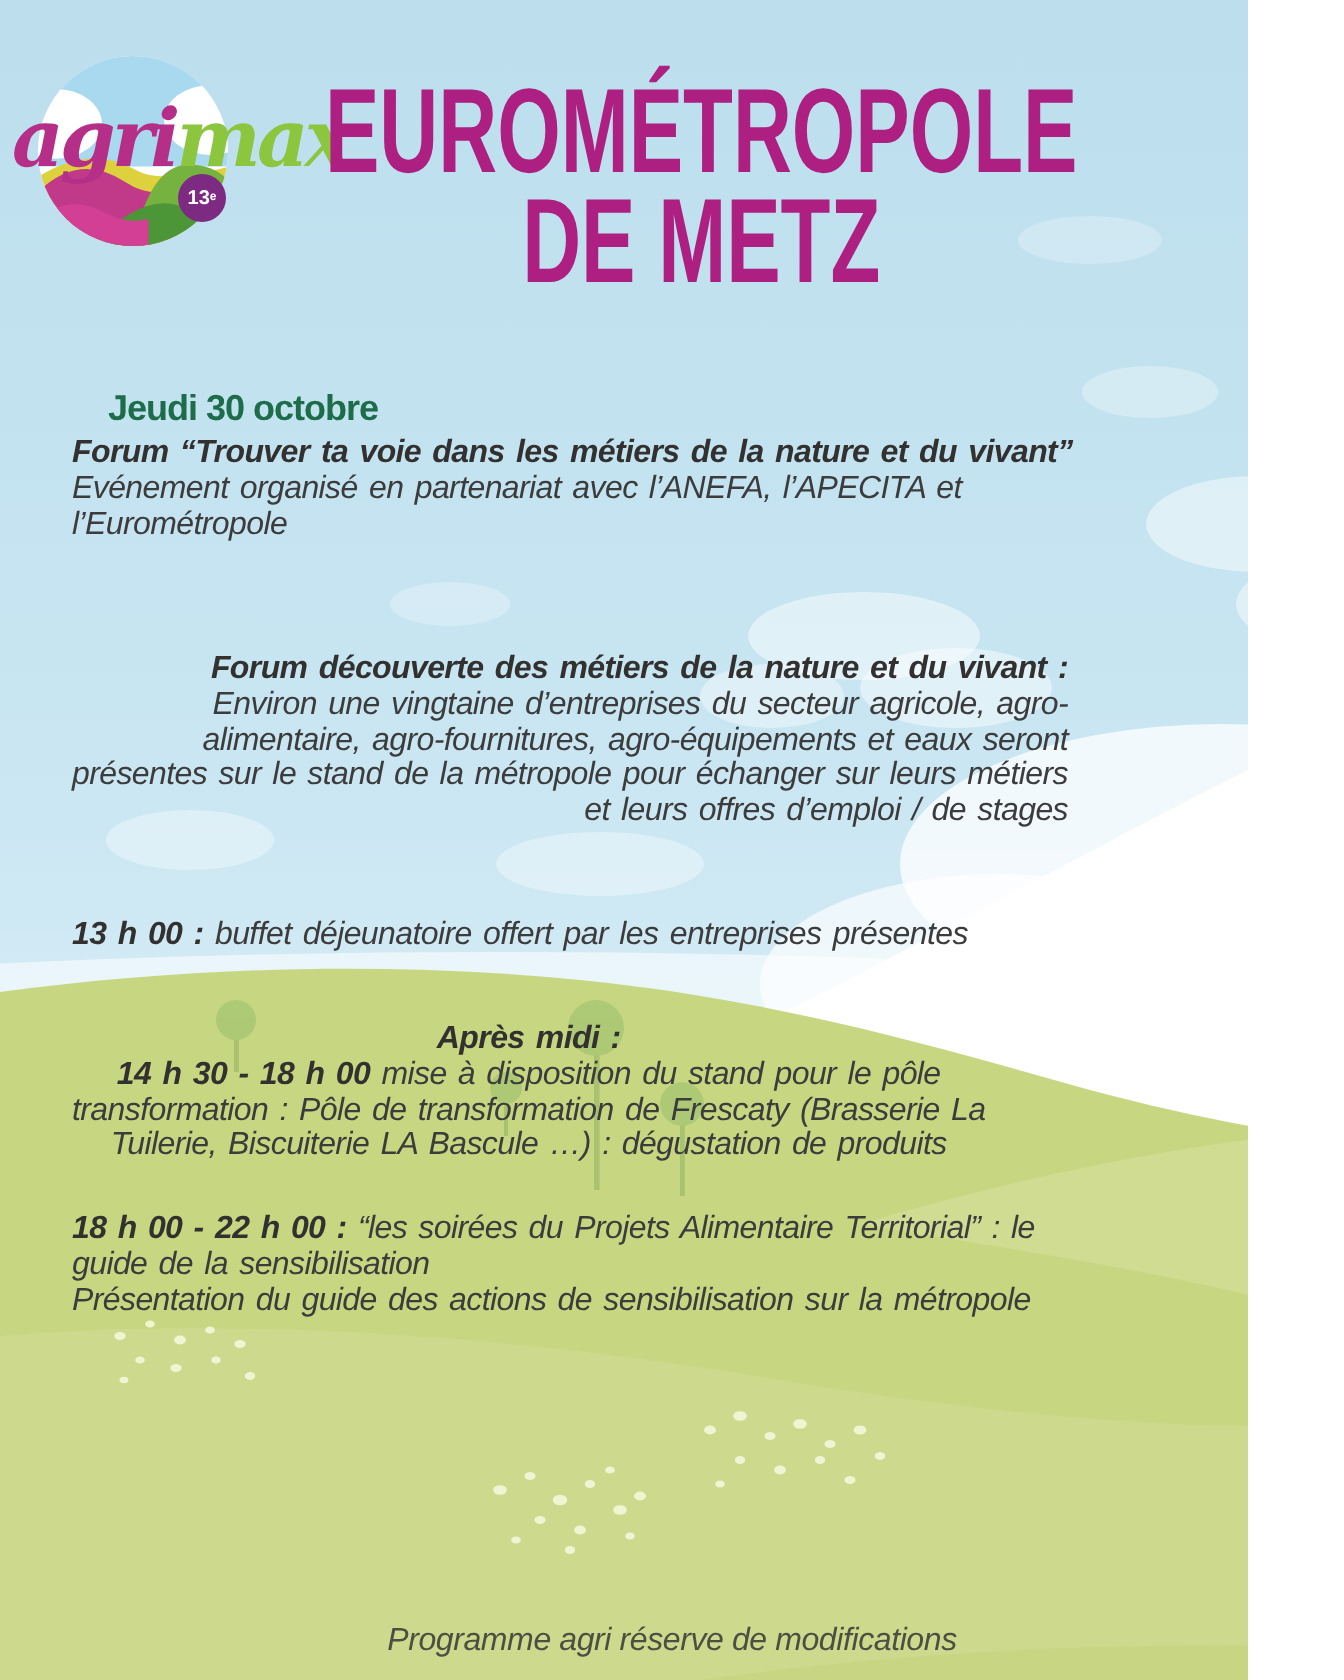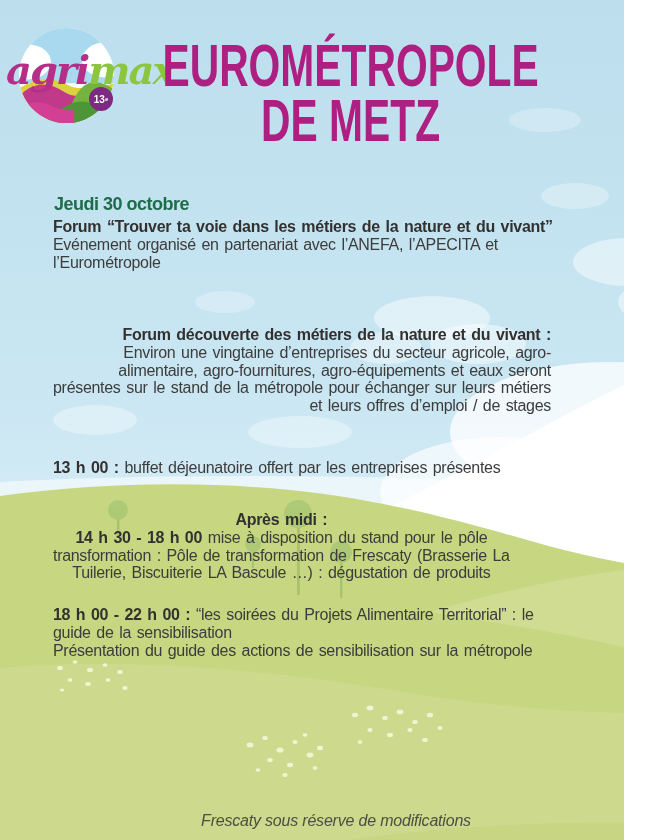--- a/index.html
+++ b/index.html
@@ -39,24 +39,24 @@
     color:#ad1f80;
     font-weight:800;
     font-size:60px;line-height:55px;
     letter-spacing:0px;
     text-align:center;
     white-space:nowrap;
   }
 
   
   .txt{
-    position:absolute;left:53px;
+    position:absolute;left:36px;
     color:#3c3c3c;
     font-size:16px;line-height:17.8px;
-    letter-spacing:-0.3px;word-spacing:1.5px;
+    letter-spacing:-0.3px;word-spacing:1.5px;font-style:italic;
   }
   .txt .line{white-space:nowrap;}
   .b{font-weight:700;color:#333130;}
   .date-heading{
     position:absolute;left:54px;top:170px;
     color:#1d6c4a;font-weight:700;font-size:18px;letter-spacing:-0.5px;margin-top:24px;
   }
   .sec-heading{font-weight:700;color:#333130;white-space:nowrap;}
 
   .footer{
@@ -208,15 +208,15 @@
     <div class="line">transformation : Pôle de transformation de Frescaty (Brasserie La</div>
     <div class="line">Tuilerie, Biscuiterie LA Bascule …) : dégustation de produits</div>
   </div>
 
   <div class="txt" style="top:606px;">
     <div class="line"><span class="b">18 h 00 - 22 h 00 :</span><span> “les soirées du Projets Alimentaire Territorial” : le</span></div>
     <div class="line">guide de la sensibilisation</div>
     <div class="line">Présentation du guide des actions de sensibilisation sur la métropole</div>
   </div>
 
-  <div class="footer">Frescaty sous réserve de modifications</div>
+  <div class="footer">Programme agri réserve de modifications</div>
 
 </div>
 
 </body></html>

